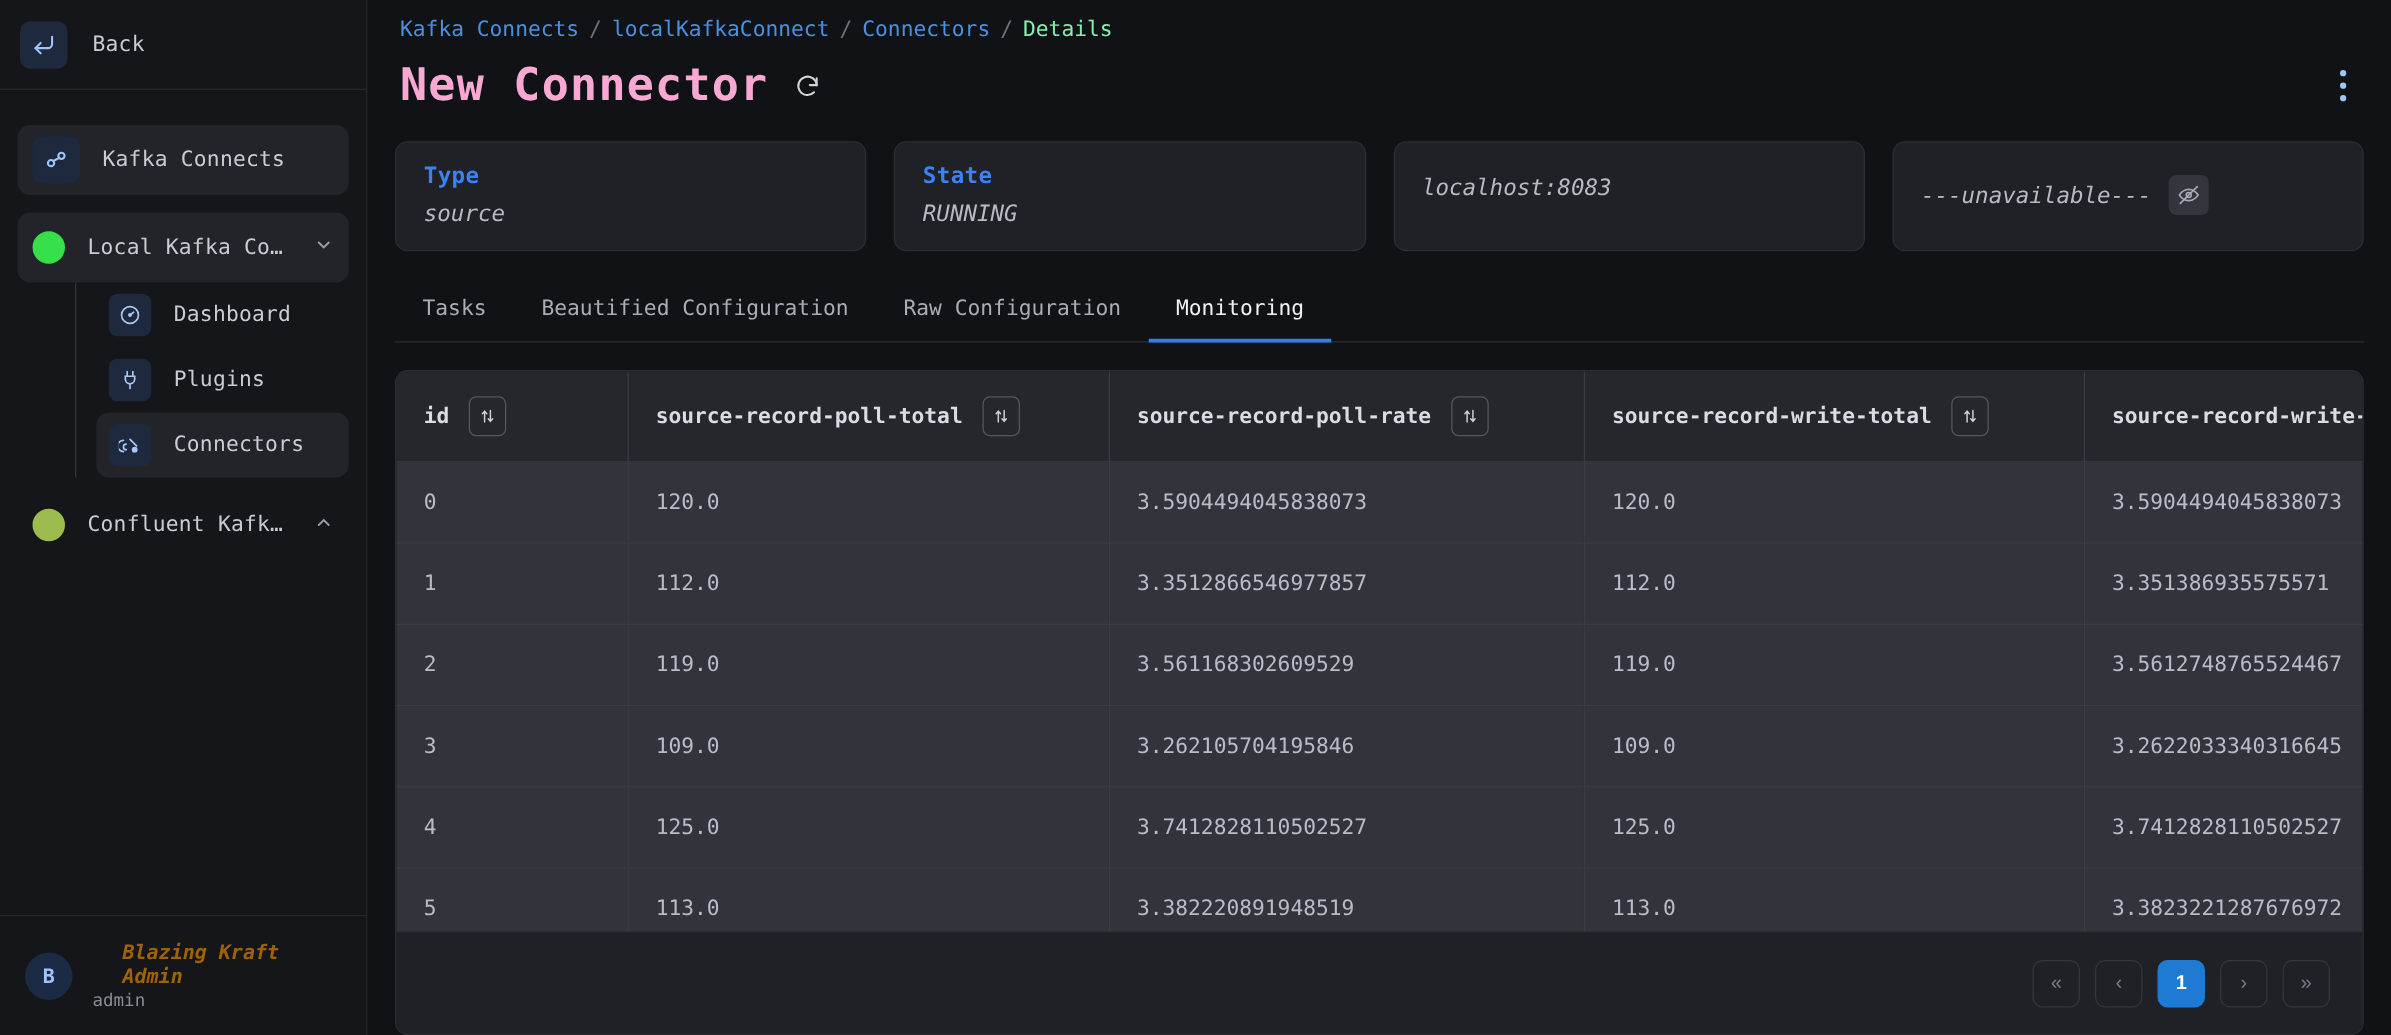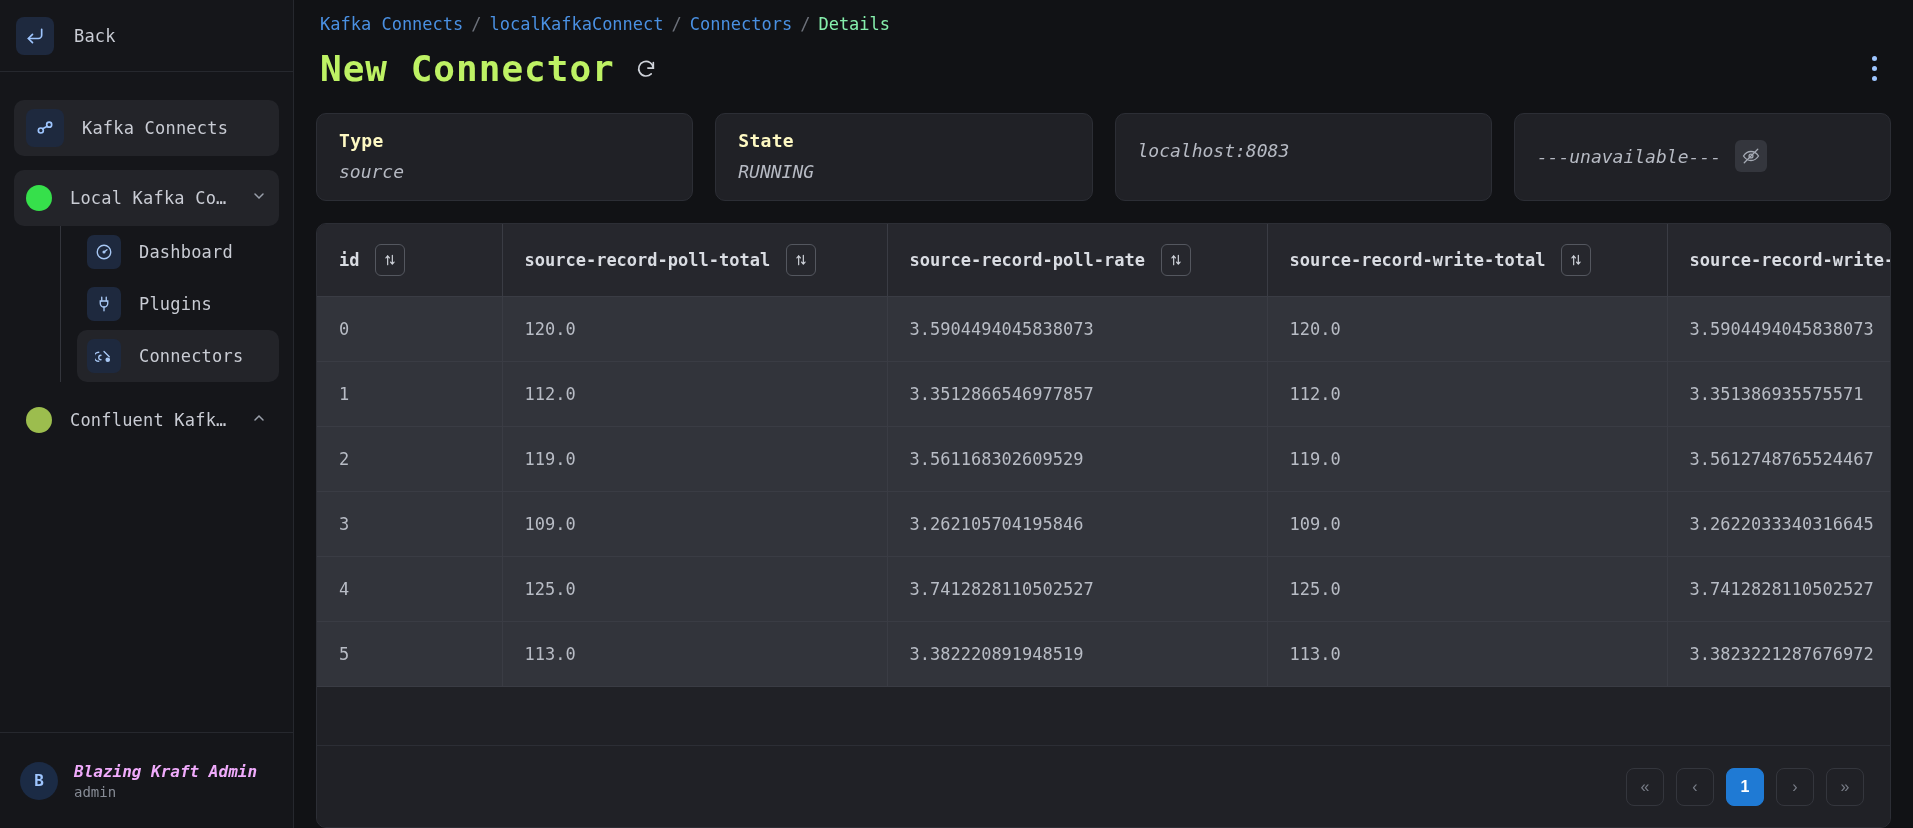--- a/index.html
+++ b/index.html
@@ -65,57 +65,57 @@
     border-top: 1px solid #26282e;
     height: 96px; min-height: 96px;
     display: flex; align-items: center; gap: 16px; padding: 0 20px;
   }
   .avatar {
     width: 38px; height: 38px; min-width: 38px; border-radius: 50%;
     background: #1b2b45; color: #9ec5fe;
     display: flex; align-items: center; justify-content: center;
     font-size: 16px; font-weight: bold;
   }
-  .user-name { color: #f0abfc; font-size: 16px; font-style: italic; font-weight: bold; }
+  .user-name { color: #a16207; font-size: 16px; font-style: italic; font-weight: bold; margin-left: 24px; }
   .user-role { color: #878c96; font-size: 14px; margin-top: 3px; }
 
   
   .main {
     flex: 1; height: 828px; position: relative;
     background: #111215; overflow: hidden;
     padding: 0 0 0 0;
   }
   .main-inner { padding: 14px 22px 0 22px; height: 100%; display:flex; flex-direction:column;}
   .breadcrumb { display: flex; align-items: center; gap: 8px; font-size: 17px; padding-left: 4px;}
   .crumb-link { color: #4a90e2; cursor: pointer; }
   .crumb-sep { color: #6d717a; }
   .crumb-cur { color: #86efac; }
   .title-row {
     display: flex; align-items: center; gap: 20px;
     margin-top: 14px; padding-left: 4px;
   }
   .page-title {
-    font-size: 36px; font-weight: bold; color: #bef264;
+    font-size: 36px; font-weight: bold; color: #f9a8d4;
     letter-spacing: 1px;
   }
   .refresh-btn { color: #cfd3da; cursor: pointer; display:flex; }
   .kebab {
     margin-left: auto; display: flex; flex-direction: column; gap: 5px;
     cursor: pointer; padding: 6px 14px;
   }
   .kebab span { width: 5px; height: 5px; border-radius: 50%; background: #9ec5fe; display:block;}
 
   .cards { display: flex; gap: 22px; margin-top: 24px; }
   .card {
     flex: 1; min-width: 0;
     background: #202126; border: 1px solid #2c2e35;
     border-radius: 10px; padding: 16px 22px 18px 22px;
     min-height: 82px;
   }
-  .card-label { font-size: 18px; color: #fef9c3; font-weight: bold; letter-spacing: 0.3px;}
+  .card-label { font-size: 18px; color: #3b82f6; font-weight: bold; letter-spacing: 0.3px;}
   .card-value {
     font-size: 18px; color: #b6bac3; font-style: italic; margin-top: 10px;
     display: flex; align-items: center; gap: 14px;
     white-space: nowrap; overflow: hidden; text-overflow: ellipsis;
   }
   .eye-btn {
     width: 32px; height: 32px; min-width:32px; border-radius: 6px;
     background: #34363d; display: flex; align-items: center; justify-content: center;
     color: #a6abb5; cursor: pointer;
   }
@@ -320,20 +320,26 @@
               <svg width="18" height="18" viewBox="0 0 24 24" fill="none" stroke="currentColor" stroke-width="1.7" stroke-linecap="round">
                   <path d="M2 12s3.8-6 10-6 10 6 10 6-3.8 6-10 6-10-6-10-6z"></path>
                   <circle cx="12" cy="12" r="2.6"></circle>
                   <line x1="3" y1="21" x2="21" y2="3"></line>
                 </svg>
             </span>
           </div>
         </div>
       </div>
 
+      <div class="tabs">
+        <div class="tab">Tasks</div>
+        <div class="tab">Beautified Configuration</div>
+        <div class="tab">Raw Configuration</div>
+        <div class="tab active">Monitoring</div>
+      </div>
 
       <div class="table-wrap">
         <div class="table-scroll">
           <table>
             <thead>
               <tr>
                 <th style="width:185px">
                   <div class="th-inner">
                     <span>id</span>
                     <span class="sort-btn">

